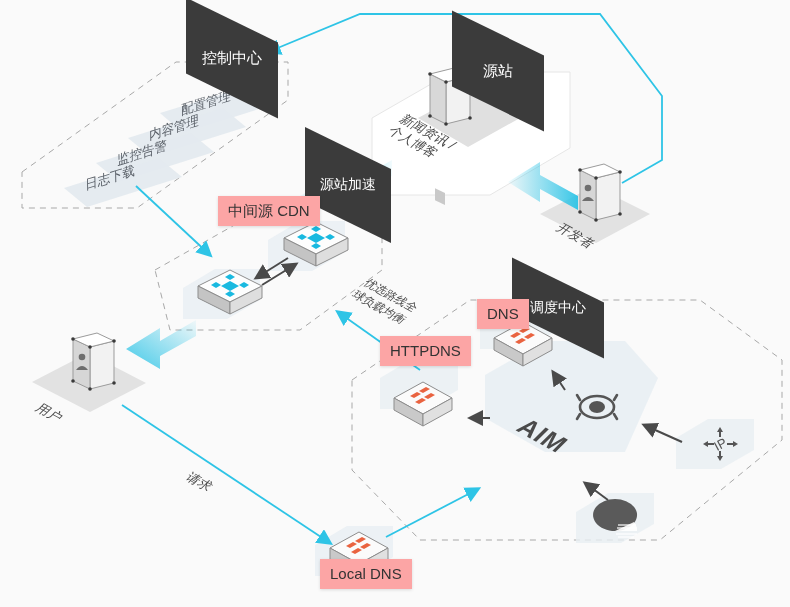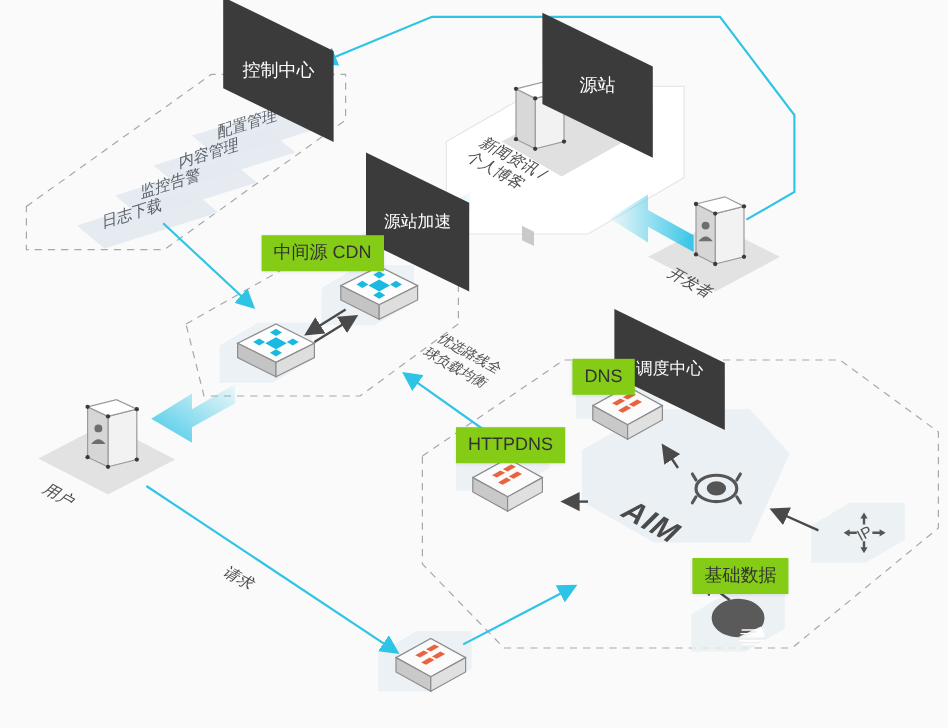--- a/index.html
+++ b/index.html
@@ -9,21 +9,21 @@
     font-family:"Liberation Sans","DejaVu Sans",sans-serif;
     overflow:hidden;
     position:relative;
   }
   #stage{position:absolute;inset:0;width:790px;height:607px;}
   svg.layer{position:absolute;left:0;top:0;width:790px;height:607px;overflow:visible;}
 
   
   .chip{
     position:absolute;
-    background:#84cc16;
+    background:#fca5a5;
     color:#333333;
     font-size:15px;
     line-height:1;
     padding:7px 10px 8px 10px;
     white-space:nowrap;
     box-shadow:0 1px 3px rgba(0,0,0,.13);
     z-index:60;
   }
 
   
@@ -361,22 +361,22 @@
 
   <div class="chip" style="left:218px;top:196px;">
     <span>中间源 CDN</span>
   </div>
 
 
   <div class="chip" style="left:477px;top:299px;text-align:right;">
     <span>DNS</span>
   </div>
 
-  <div class="chip" style="left:380px;top:356px;">
+  <div class="chip" style="left:380px;top:336px;">
     <span>HTTPDNS</span>
   </div>
 
-  <div class="chip" style="left:577px;top:465px;">
-    <span>基础数据</span>
-  </div>
-
+
+  <div class="chip" style="left:320px;top:559px;">
+    <span>Local DNS</span>
+  </div>
 
 </div>
 
 </body></html>

